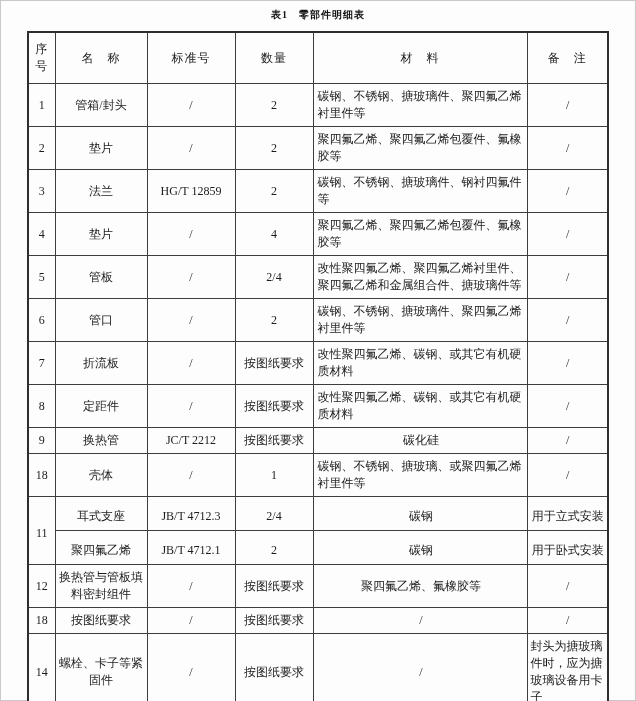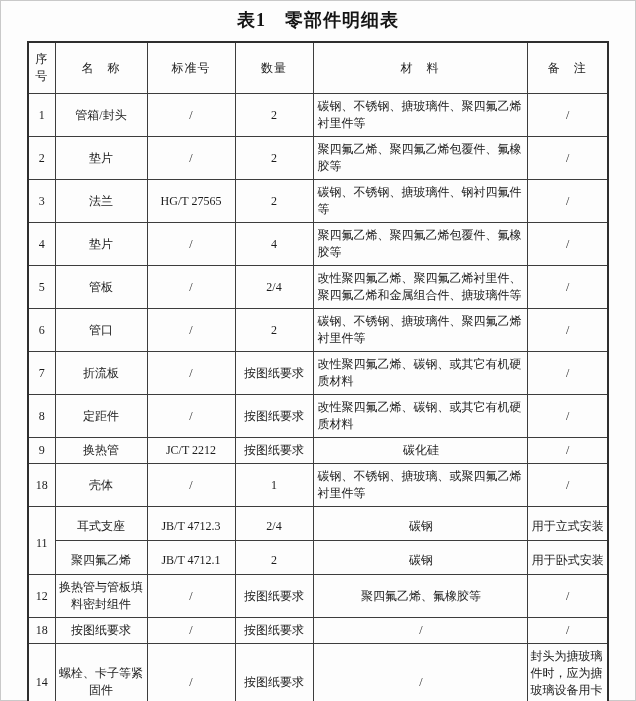--- a/index.html
+++ b/index.html
@@ -12,21 +12,21 @@
   }
   .page {
     width: 636px; height: 701px;
     border: 1px solid #c9c9c9;
     background: #fdfdfd;
     padding-top: 7px;
   }
   .title {
     text-align: center;
     font-weight: bold;
-    font-size: 18px;
+    font-size: 10px;
     letter-spacing: 1px;
     margin-bottom: 9px;
     color: #141414;
   }
   table.parts {
     margin: 0 auto;
     width: 580px;
     border-collapse: collapse;
     table-layout: fixed;
     border: 2px solid #2e2e2e;
@@ -95,21 +95,21 @@
           <td class="no-cell">2</td>
           <td class="name-cell">垫片</td>
           <td class="std-cell">/</td>
           <td class="qty-cell">2</td>
           <td class="mat left">聚四氟乙烯、聚四氟乙烯包覆件、氟橡胶等</td>
           <td class="note-cell">/</td>
         </tr>
         <tr class="two-line">
           <td class="no-cell">3</td>
           <td class="name-cell">法兰</td>
-          <td class="std-cell">HG/T 27565</td>
+          <td class="std-cell">HG/T 12859</td>
           <td class="qty-cell">2</td>
           <td class="mat left">碳钢、不锈钢、搪玻璃件、钢衬四氟件等</td>
           <td class="note-cell">/</td>
         </tr>
         <tr class="two-line">
           <td class="no-cell">4</td>
           <td class="name-cell">垫片</td>
           <td class="std-cell">/</td>
           <td class="qty-cell">4</td>
           <td class="mat left">聚四氟乙烯、聚四氟乙烯包覆件、氟橡胶等</td>

